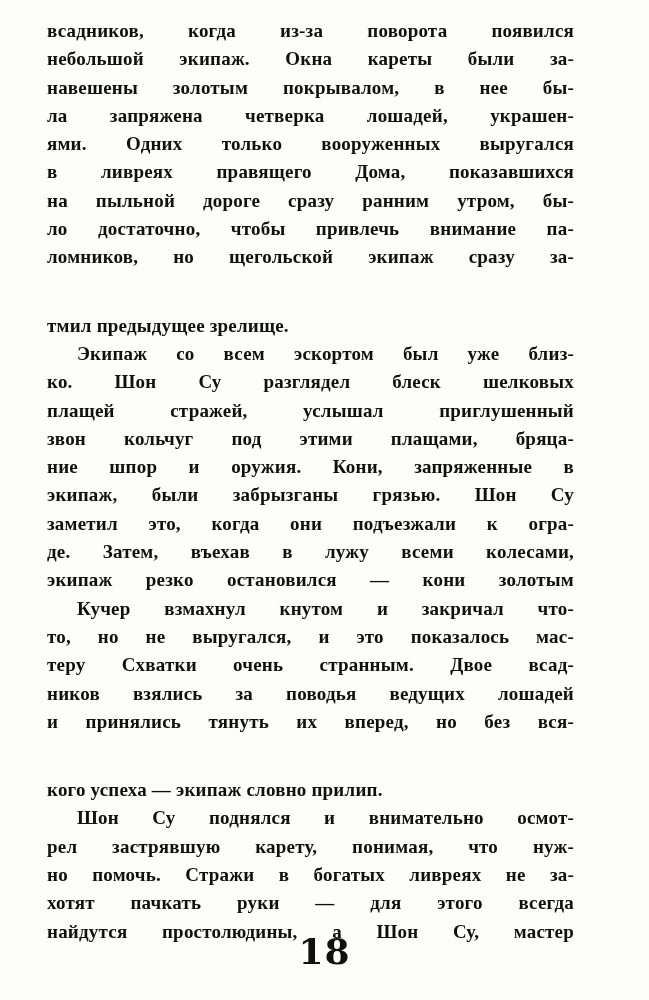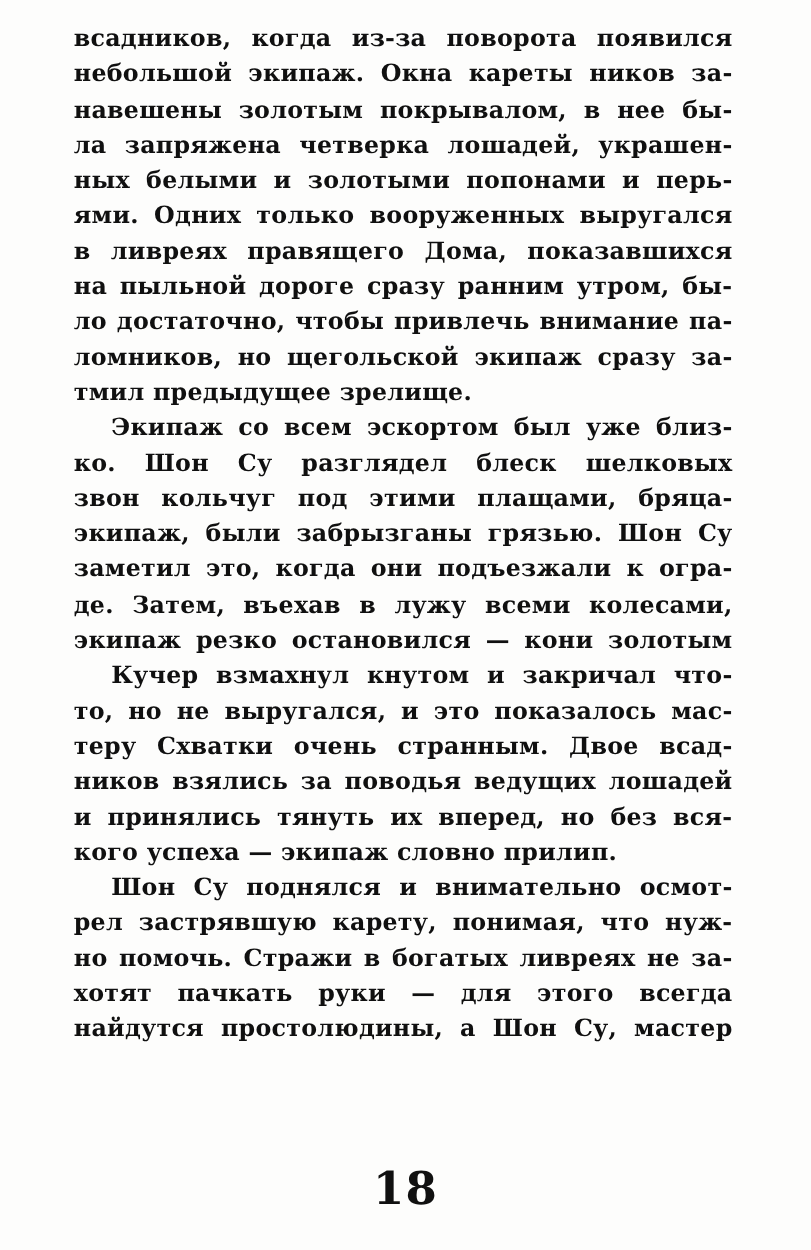--- a/index.html
+++ b/index.html
@@ -15,78 +15,81 @@
   .page {
     position: relative;
     width: 649px;
     height: 1000px;
     background: #fdfdfc;
     font-family: "DejaVu Serif", "Liberation Serif", serif;
     color: #101010;
   }
   .text-block {
     position: absolute;
-    left: 59px;
+    left: 47px;
     top: 17px;
     width: 527px;
+    font-family: Liberation Serif, serif;
   }
   .paragraph {
     margin: 0;
     padding: 0;
   }
   .line {
     font-size: 19px;
     font-weight: bold;
     line-height: 28.3px;
     letter-spacing: 0.2px;
     text-align: justify;
     text-align-last: justify;
     white-space: normal;
   }
   .line.indent {
     text-indent: 30px;
   }
   .line.para-end {
     text-align: left;
     text-align-last: left;
+    margin-top: 40px;
   }
   .page-number {
     position: absolute;
     left: 0;
     top: 930px;
     width: 100%;
     text-align: center;
     font-size: 36px;
     font-weight: bold;
     letter-spacing: 1px;
     color: #101010;
   }
 </style>
 </head>
 <body>
 
 <div class="page">
   <div class="text-block">
       <div class="paragraph">
         <div class="line">всадников, когда из-за поворота появился</div>
-        <div class="line">небольшой экипаж. Окна кареты ников за-</div>
+        <div class="line">небольшой экипаж. Окна кареты были за-</div>
         <div class="line">навешены золотым покрывалом, в нее бы-</div>
         <div class="line">ла запряжена четверка лошадей, украшен-</div>
-        <div class="line">ных белыми и золотыми попонами и перь-</div>
         <div class="line">ями. Одних только вооруженных выругался</div>
         <div class="line">в ливреях правящего Дома, показавшихся</div>
         <div class="line">на пыльной дороге сразу ранним утром, бы-</div>
         <div class="line">ло достаточно, чтобы привлечь внимание па-</div>
         <div class="line">ломников, но щегольской экипаж сразу за-</div>
         <div class="line para-end">тмил предыдущее зрелище.</div>
       </div>
       <div class="paragraph">
         <div class="line indent">Экипаж со всем эскортом был уже близ-</div>
         <div class="line">ко. Шон Су разглядел блеск шелковых</div>
+        <div class="line">плащей стражей, услышал приглушенный</div>
         <div class="line">звон кольчуг под этими плащами, бряца-</div>
+        <div class="line">ние шпор и оружия. Кони, запряженные в</div>
         <div class="line">экипаж, были забрызганы грязью. Шон Су</div>
         <div class="line">заметил это, когда они подъезжали к огра-</div>
         <div class="line">де. Затем, въехав в лужу всеми колесами,</div>
         <div class="line">экипаж резко остановился — кони золотым</div>
       </div>
       <div class="paragraph">
         <div class="line indent">Кучер взмахнул кнутом и закричал что-</div>
         <div class="line">то, но не выругался, и это показалось мас-</div>
         <div class="line">теру Схватки очень странным. Двое всад-</div>
         <div class="line">ников взялись за поводья ведущих лошадей</div>

